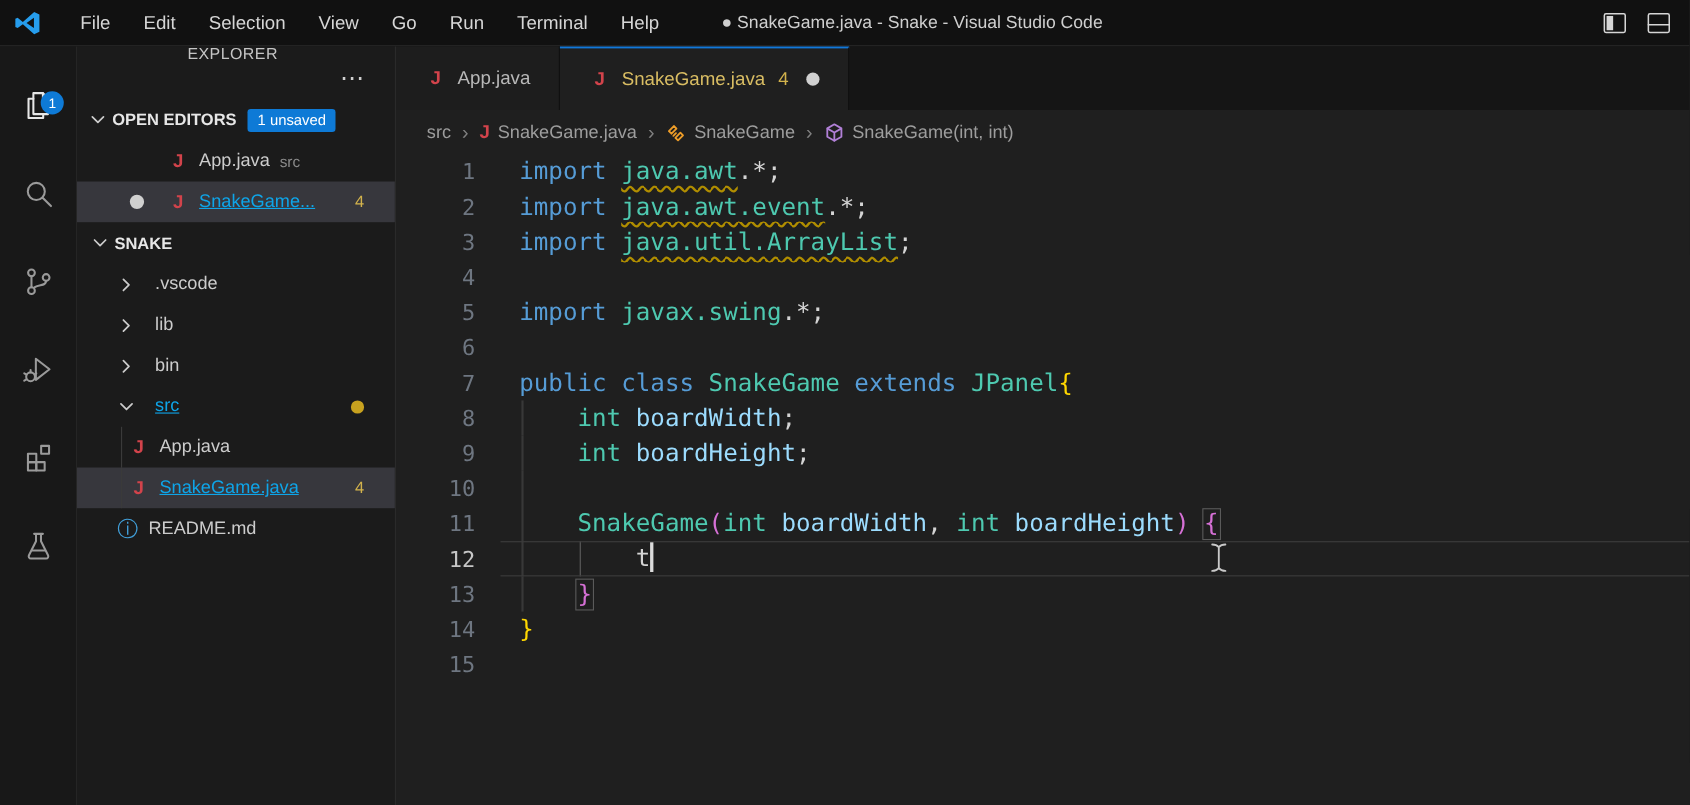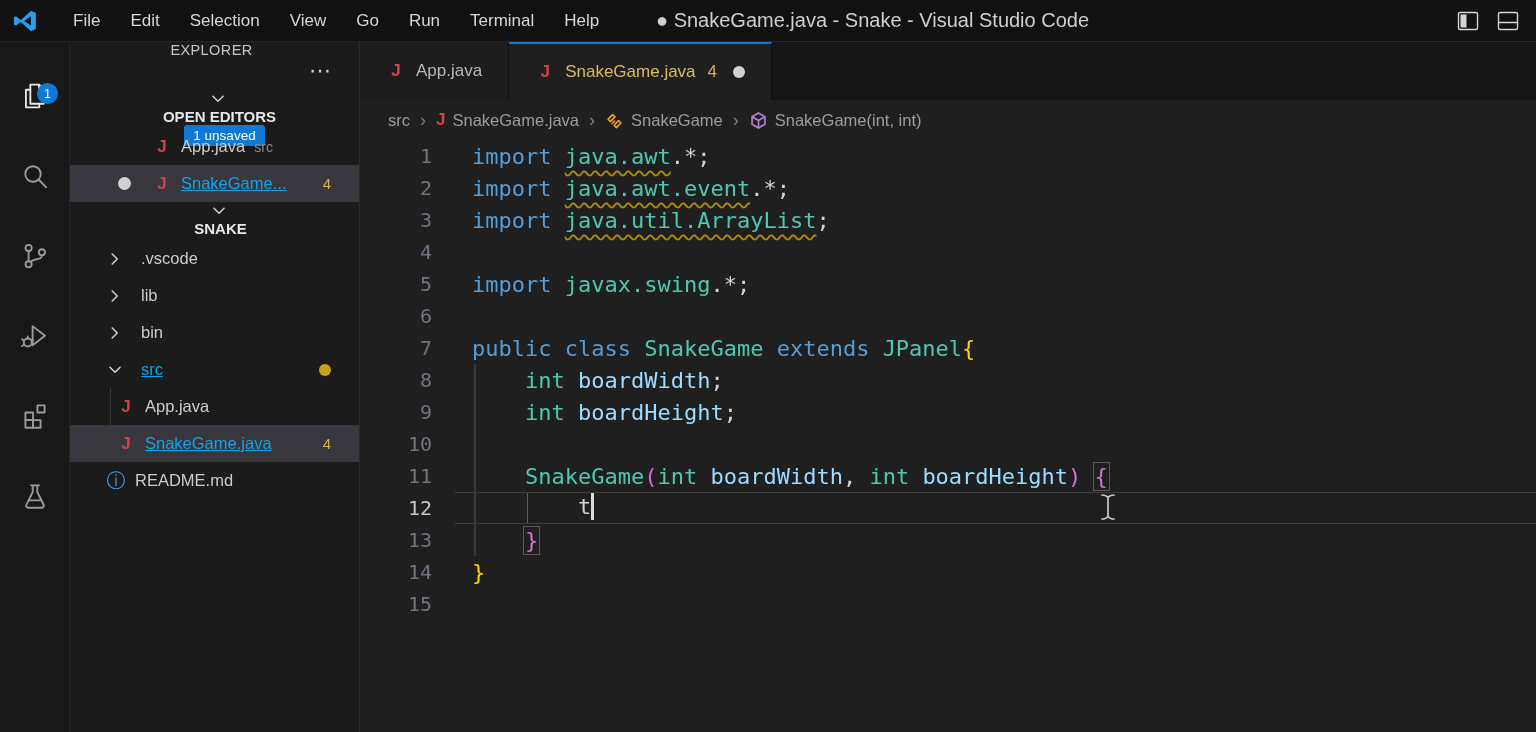--- a/index.html
+++ b/index.html
@@ -7,40 +7,40 @@
     font-family:"Liberation Sans", sans-serif; color:#cccccc; }
   .window { position:relative; width:1536px; height:732px; display:flex; flex-direction:column; }
 
   
   .titlebar { height:42px; flex:none; background:#111111; border-bottom:1px solid #262626;
     display:flex; align-items:center; position:relative; }
   .logo { width:30px; height:30px; margin-left:10px; flex:none; display:flex; align-items:center; justify-content:center; }
   .menus { display:flex; align-items:center; margin-left:18px; }
   .menu-item { padding:0 15px; font-size:17px; color:#d6d6d6; height:42px; display:flex; align-items:center; cursor:default; }
   .window-title { position:absolute; left:656px; top:0; height:100%; display:flex; align-items:center;
-    font-size:20px; color:#cfcfcf; white-space:nowrap; }
+    font-size:16px; color:#cfcfcf; white-space:nowrap; }
   .win-icons { position:absolute; right:16px; top:0; height:100%; display:flex; align-items:center; gap:16px; color:#d6d6d6; }
   .win-icons .icon { width:24px; height:24px; }
 
   
   .main { flex:1; display:flex; min-height:0; }
   .activitybar { width:70px; flex:none; background:#181818; border-right:1px solid #252525; padding-top:14px;
     display:flex; flex-direction:column; }
   .act-item { height:80px; display:flex; align-items:center; justify-content:center; position:relative; color:#9a9a9a; cursor:pointer; }
   .act-item.active { color:#e7e7e7; }
   .act-item .icon { width:32px; height:32px; }
   .act-badge { position:absolute; left:37px; top:27px; width:21px; height:21px; border-radius:50%;
     background:#0e7ad6; color:#fff; font-size:12.5px; display:flex; align-items:center; justify-content:center; }
 
   .sidebar { width:290px; flex:none; background:#1b1b1b; border-right:1px solid #2a2a2a; font-size:16.5px; overflow:hidden; }
   .sb-header { height:48px; display:flex; align-items:center; padding:0 26px 0 20px; color:#c5c5c5;
     font-size:14.5px; letter-spacing:.4px;flex-direction:column; }
   .sb-header .more { margin-left:auto; font-size:22px; color:#d0d0d0; letter-spacing:2px; cursor:pointer; }
   .section-header { height:38px; display:flex; align-items:center; padding-left:10px; font-weight:bold;
-    color:#e7e7e7; font-size:15px; cursor:pointer;flex-direction:column; }
+    color:#e7e7e7; font-size:15px; cursor:pointer; }
   .section-header .chev { width:18px; height:18px; margin-right:4px; color:#cccccc; }
   .badge-blue { margin-left:10px; background:#0e7ad6; color:#ffffff; font-size:13.5px; font-weight:normal;
     padding:3px 9px; border-radius:3px; }
   .row { height:37px; display:flex; align-items:center; cursor:pointer; position:relative; color:#cccccc; }
   .row.sel { background:#37373d; }
   .oe-row { padding-left:48px; }
   .dot-slot { width:34px; flex:none; display:flex; align-items:center; }
   .mod-dot { width:13px; height:13px; border-radius:50%; background:#d0d0d0; }
   .j-icon { color:#d2434b; font-weight:bold; font-size:17px; width:20px; flex:none; text-align:center; }
   .row .label { margin-left:9px; white-space:nowrap; }

